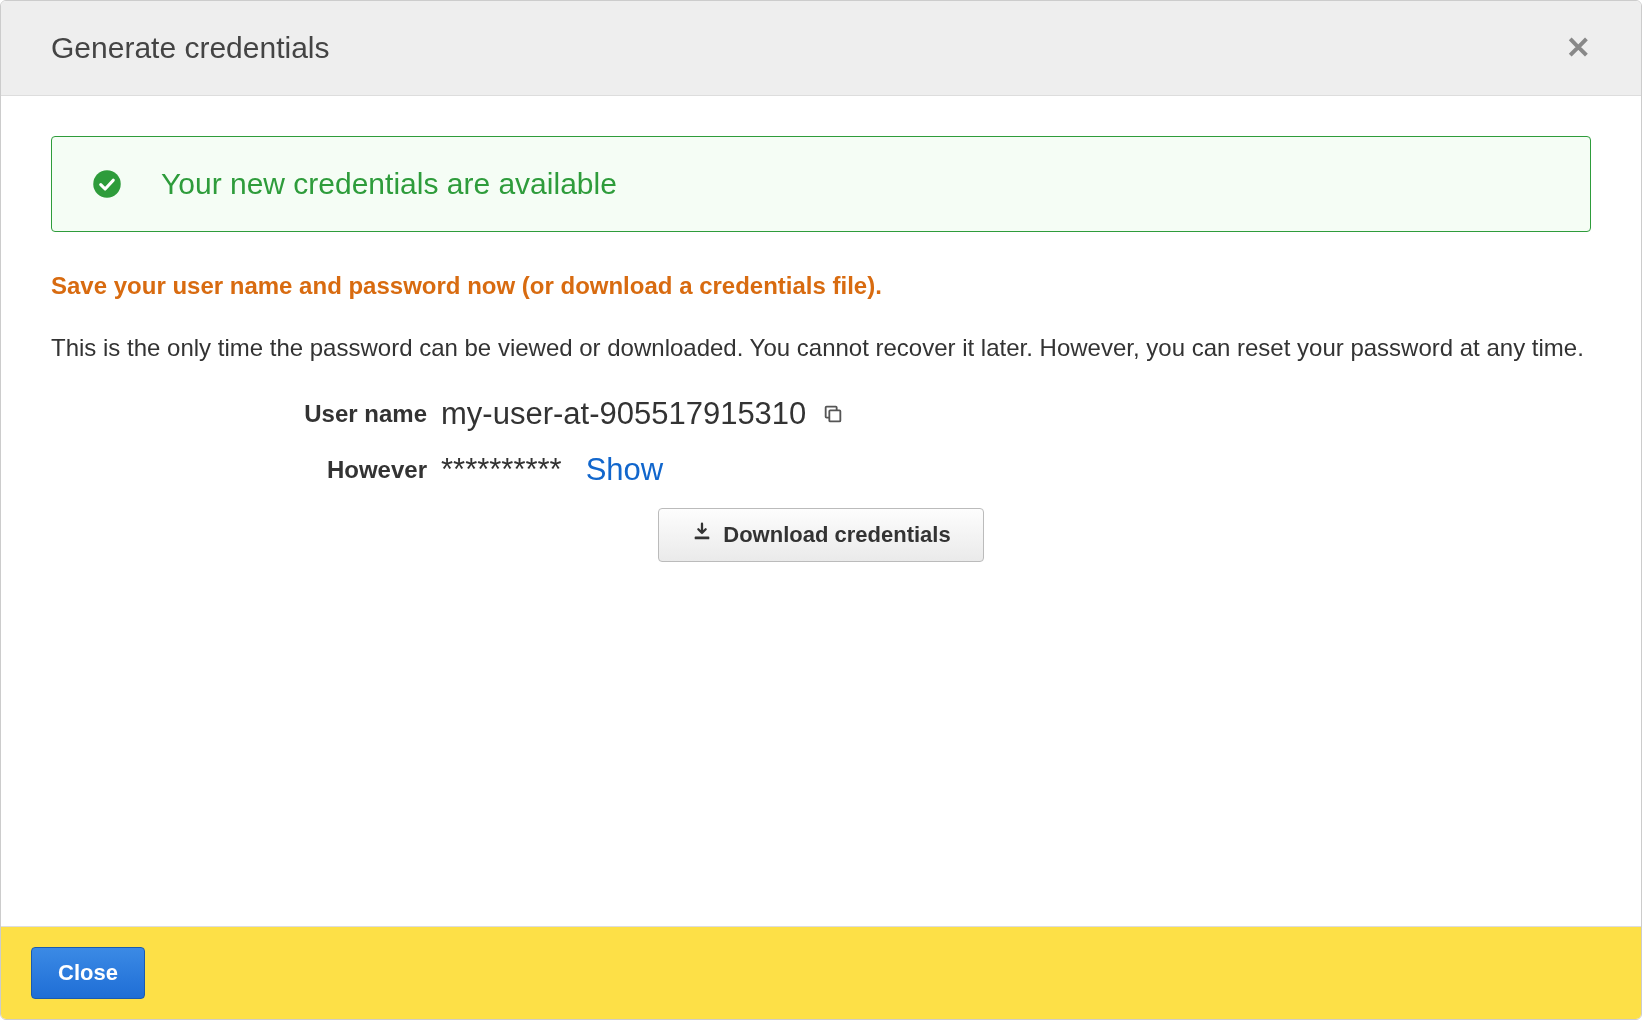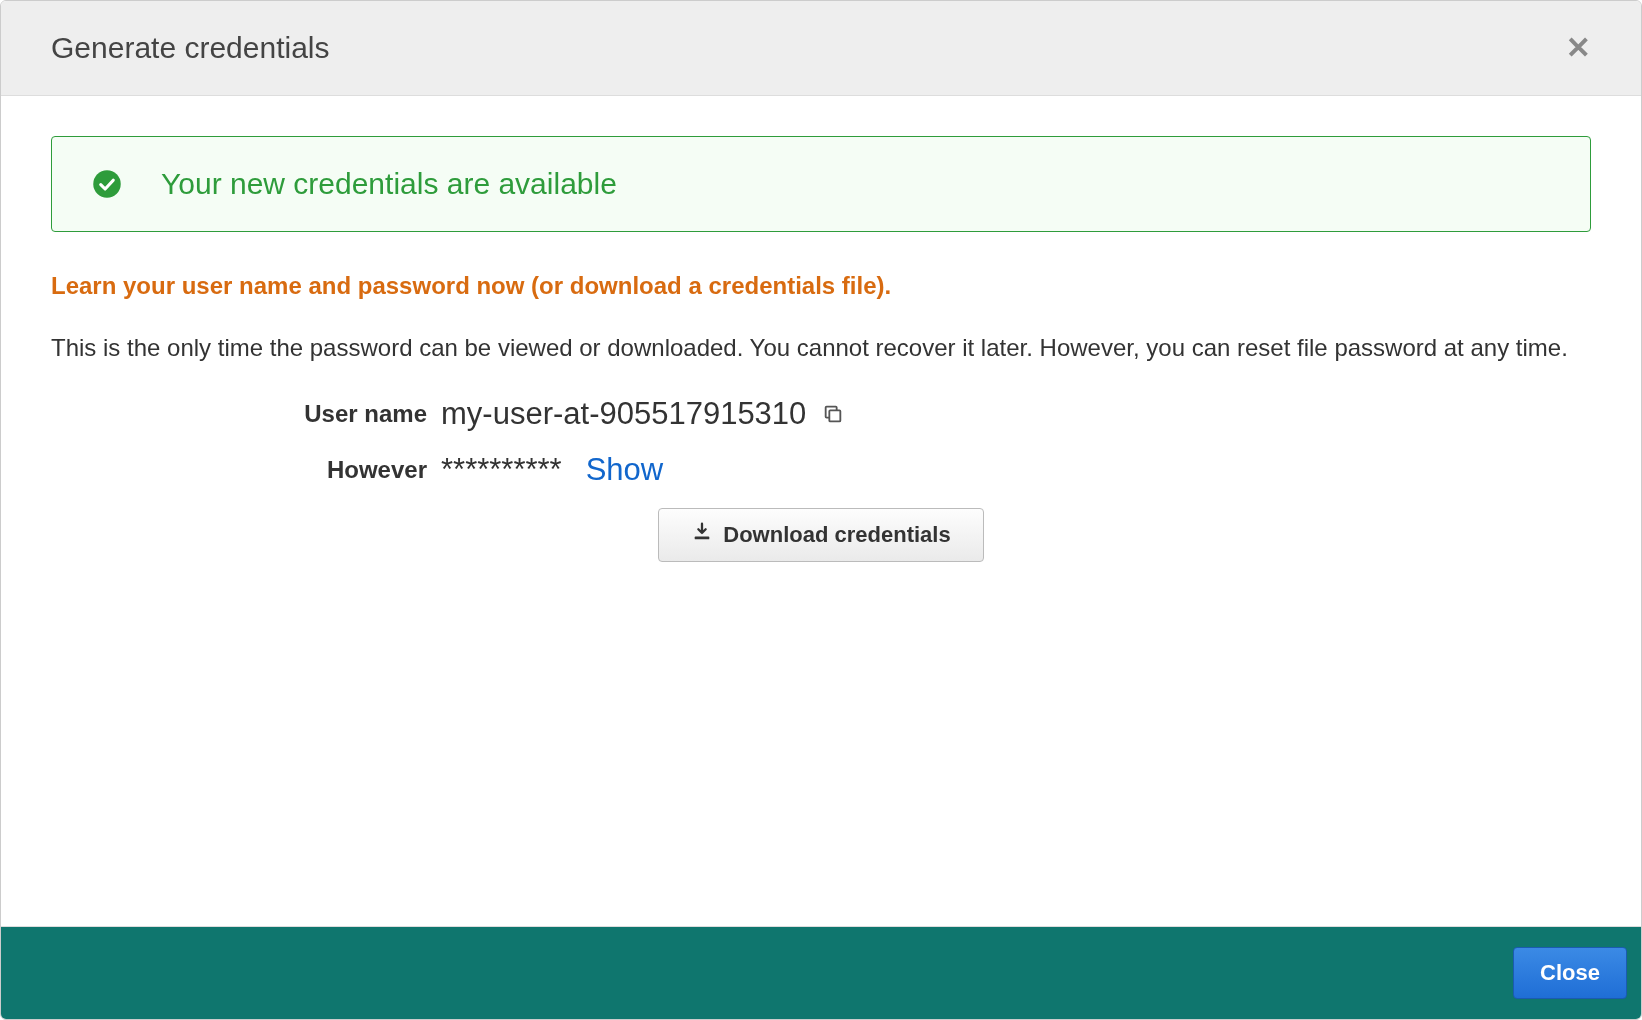--- a/index.html
+++ b/index.html
@@ -122,25 +122,25 @@
       font-weight: 700;
       padding: 12px 32px;
       border-radius: 4px;
       cursor: pointer;
       border: 1px solid #bbb;
       background: linear-gradient(#fdfdfd, #eaeaea);
       color: #333;
     }
     .btn svg { width: 22px; height: 22px; }
     .modal-footer {
-      background: #0f766e;
+      background: #fde047;
       border-top: 1px solid #ddd;
-      padding: 20px 14px;
-      display: flex;
-      justify-content: flex-end;
+      padding: 20px 30px;
+      display: flex;
+      justify-content: flex-start;
     }
     .btn-primary {
       background: linear-gradient(#3b8ae5, #1f6ed6);
       border: 1px solid #1a5bb0;
       color: #fff;
       font-size: 22px;
       font-weight: 700;
       padding: 12px 26px;
       border-radius: 4px;
       cursor: pointer;
@@ -161,23 +161,23 @@
     <div class="alert-success">
       <span class="check-circle">
         <svg viewBox="0 0 24 24">
             <circle cx="12" cy="12" r="11" fill="#2e9c3b"></circle>
             <path d="M7 12.5 L10.5 16 L17 9" stroke="#fff" stroke-width="2.5" fill="none" stroke-linecap="round" stroke-linejoin="round"></path>
           </svg>
       </span>
       <span class="alert-text">Your new credentials are available</span>
     </div>
 
-    <div class="warning-line">Learn your user name and password now (or download a credentials file).</div>
-
-    <p class="body-text">This is the only time the password can be viewed or downloaded. You cannot recover it later. However, you can reset file password at any time.</p>
+    <div class="warning-line">Save your user name and password now (or download a credentials file).</div>
+
+    <p class="body-text">This is the only time the password can be viewed or downloaded. You cannot recover it later. However, you can reset your password at any time.</p>
 
 
     <div class="creds">
 
       <div class="cred-row">
         <div class="cred-label">User name</div>
         <div class="cred-value">
           <span>my-user-at-905517915310</span>
           <span class="copy-icon">
             <svg viewBox="0 0 24 24" fill="none" stroke="#555" stroke-width="2">

